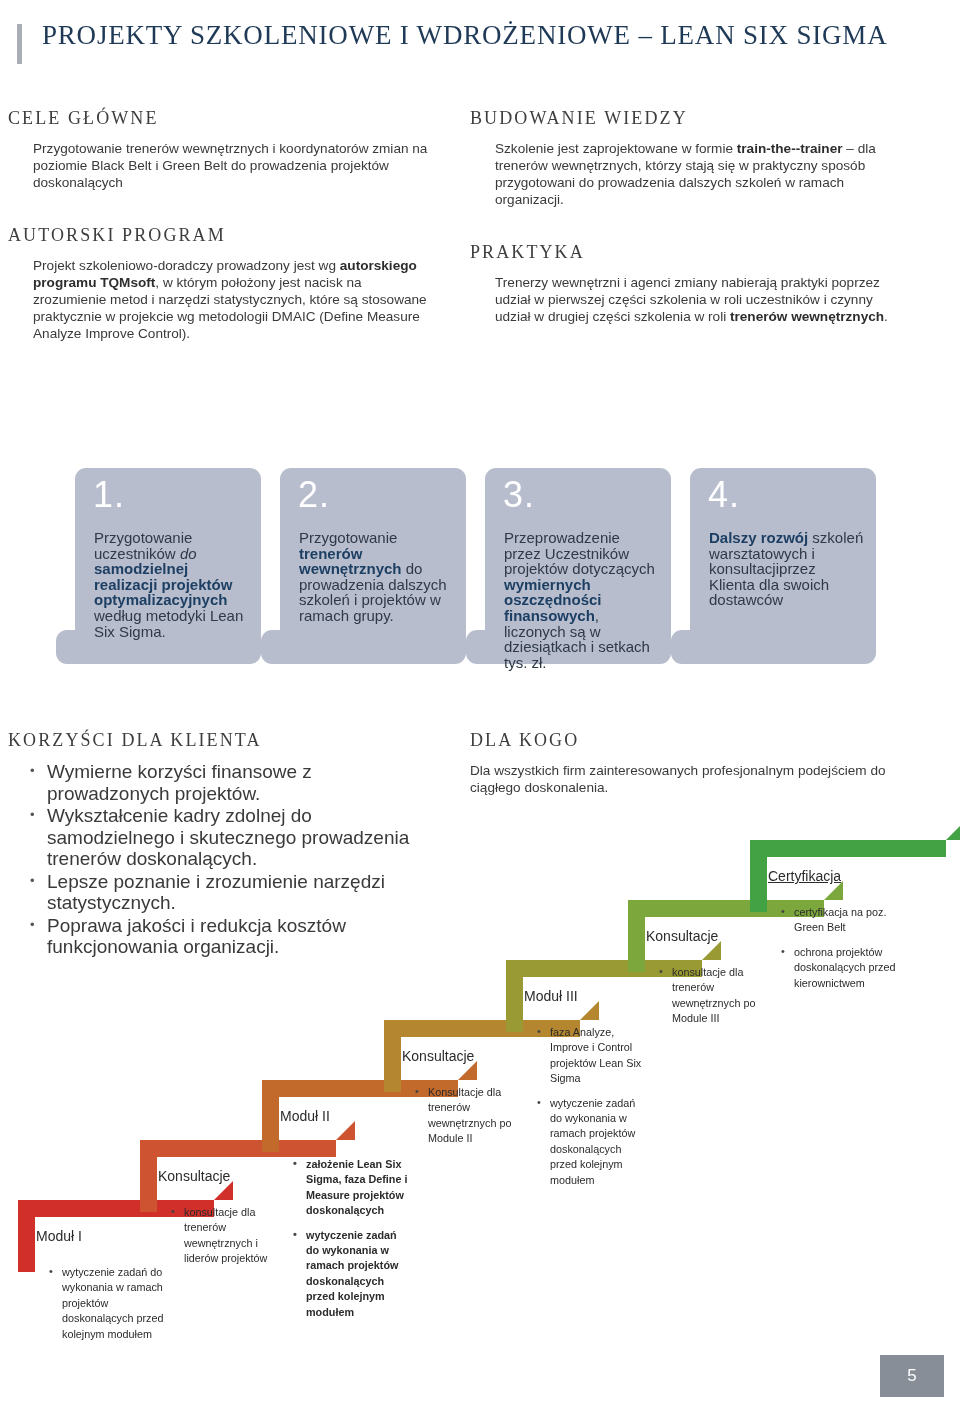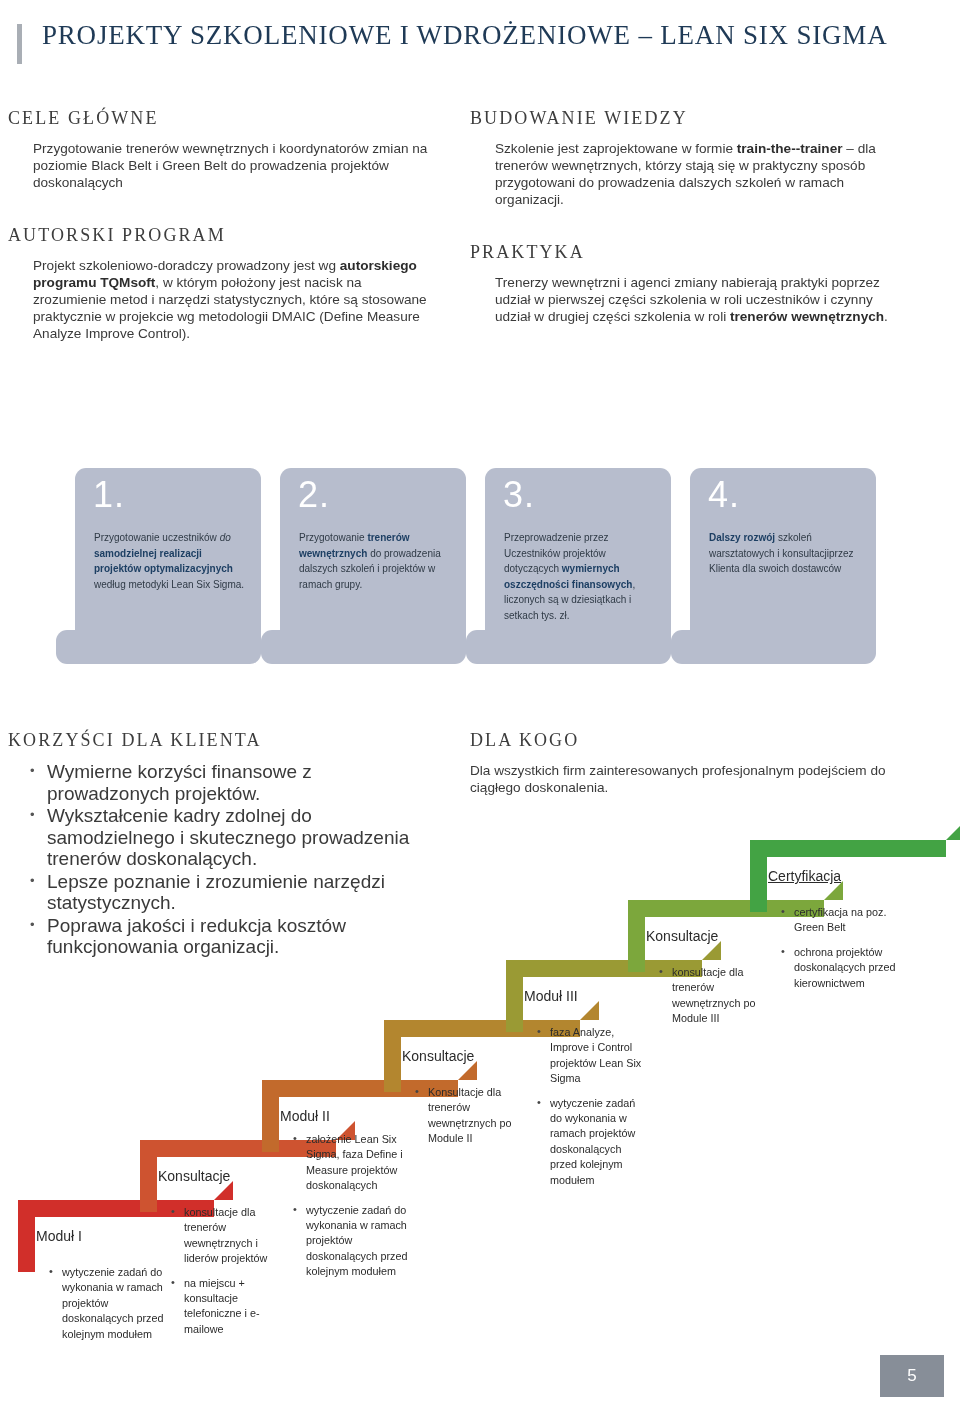--- a/index.html
+++ b/index.html
@@ -48,21 +48,21 @@
   .stepfoot:before{
     content:"";position:absolute;left:-19px;top:0px;
     width:30px;height:34px;background:#b7bdcd;border-radius:11px 0 0 11px;
   }
   .stepnum{
     position:absolute;left:18px;top:6px;
     font-size:36px;color:#ffffff;font-weight:400;letter-spacing:1px;
   }
   .steptext{
     position:absolute;left:19px;top:62px;width:155px;
-    font-size:10px;line-height:15.6px;color:#2f3a46;
+    font-size:15px;line-height:15.6px;color:#2f3a46;
   }
   .steptext b{color:#1d3f63;font-weight:bold;}
   .steptext i{font-style:italic;}
   
   .bot-left{position:absolute;left:8px;top:730px;width:430px;}
   .bot-right{position:absolute;left:470px;top:730px;width:450px;}
   ul.blist{margin:10px 0 0 0;padding:0 0 0 22px;list-style:none;}
   ul.blist li{
     position:relative;font-size:19px;line-height:21.5px;
     margin-bottom:1px;padding-left:17px;
@@ -181,30 +181,29 @@
     </ul>
   </div>
 
   <div class="stair" style="left:140px;top:240px;">
     <div class="hbar" style="width:196px;background:#ce5330;"></div>
     <div class="vbar" style="background:#ce5330;"></div>
     <div class="tri" style="left:196px;border-bottom-color:#ce5330;"></div>
     <div class="stitle" style="left:18px;top:28px;">Konsultacje</div>
     <ul style="left:18px;top:52px;width:112px;">
       <li>konsultacje dla trenerów wewnętrznych i liderów projektów</li>
-      <li>na miejscu + konsultacje telefoniczne i e-mailowe</li>
     </ul>
   </div>
 
   <div class="stair" style="left:262px;top:180px;">
     <div class="hbar" style="width:196px;background:#c26a2c;"></div>
     <div class="vbar" style="background:#c26a2c;"></div>
     <div class="tri" style="left:196px;border-bottom-color:#c26a2c;"></div>
     <div class="stitle" style="left:18px;top:28px;">Moduł II</div>
-    <ul style="left:18px;top:39px;width:118px;">
+    <ul style="left:18px;top:64px;width:118px;font-weight:bold;">
       <li>założenie Lean Six Sigma, faza Define i Measure projektów doskonalących</li>
       <li>wytyczenie zadań do wykonania w ramach projektów doskonalących przed kolejnym modułem</li>
     </ul>
   </div>
 
   <div class="stair" style="left:384px;top:120px;">
     <div class="hbar" style="width:196px;background:#b3862f;"></div>
     <div class="vbar" style="background:#b3862f;"></div>
     <div class="tri" style="left:196px;border-bottom-color:#b3862f;"></div>
     <div class="stitle" style="left:18px;top:28px;">Konsultacje</div>

